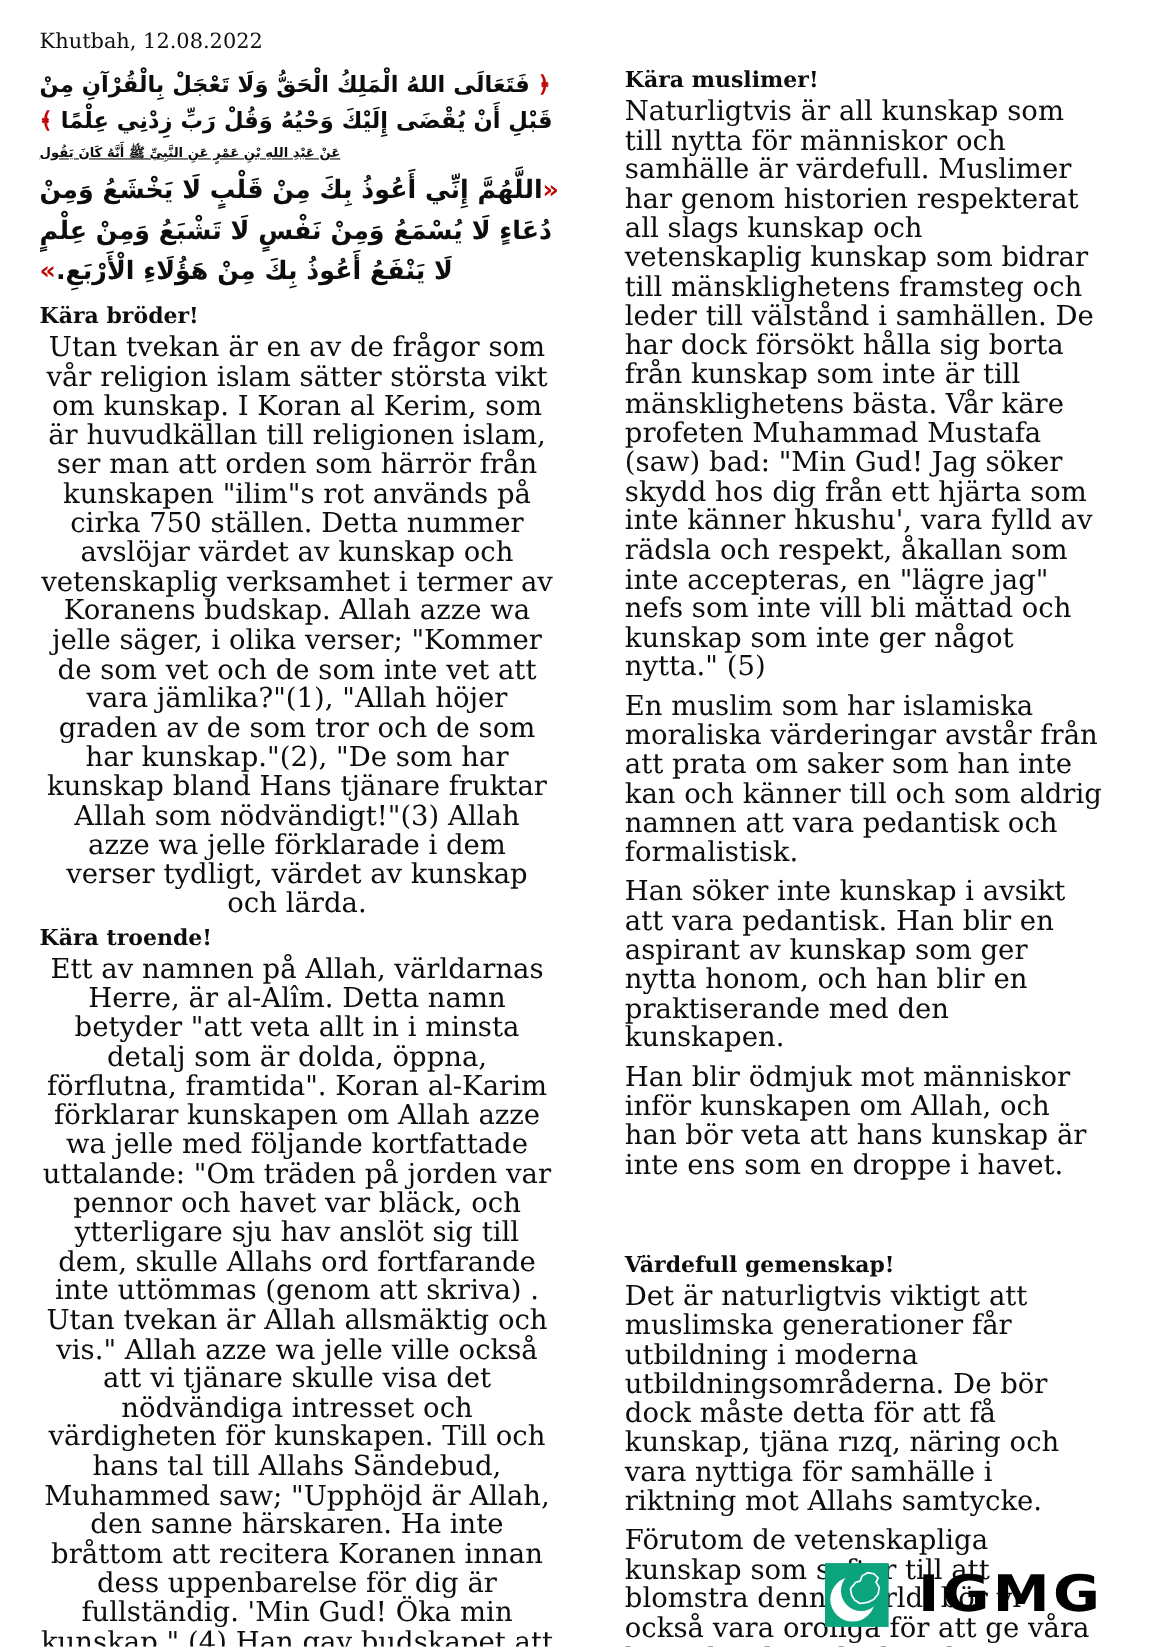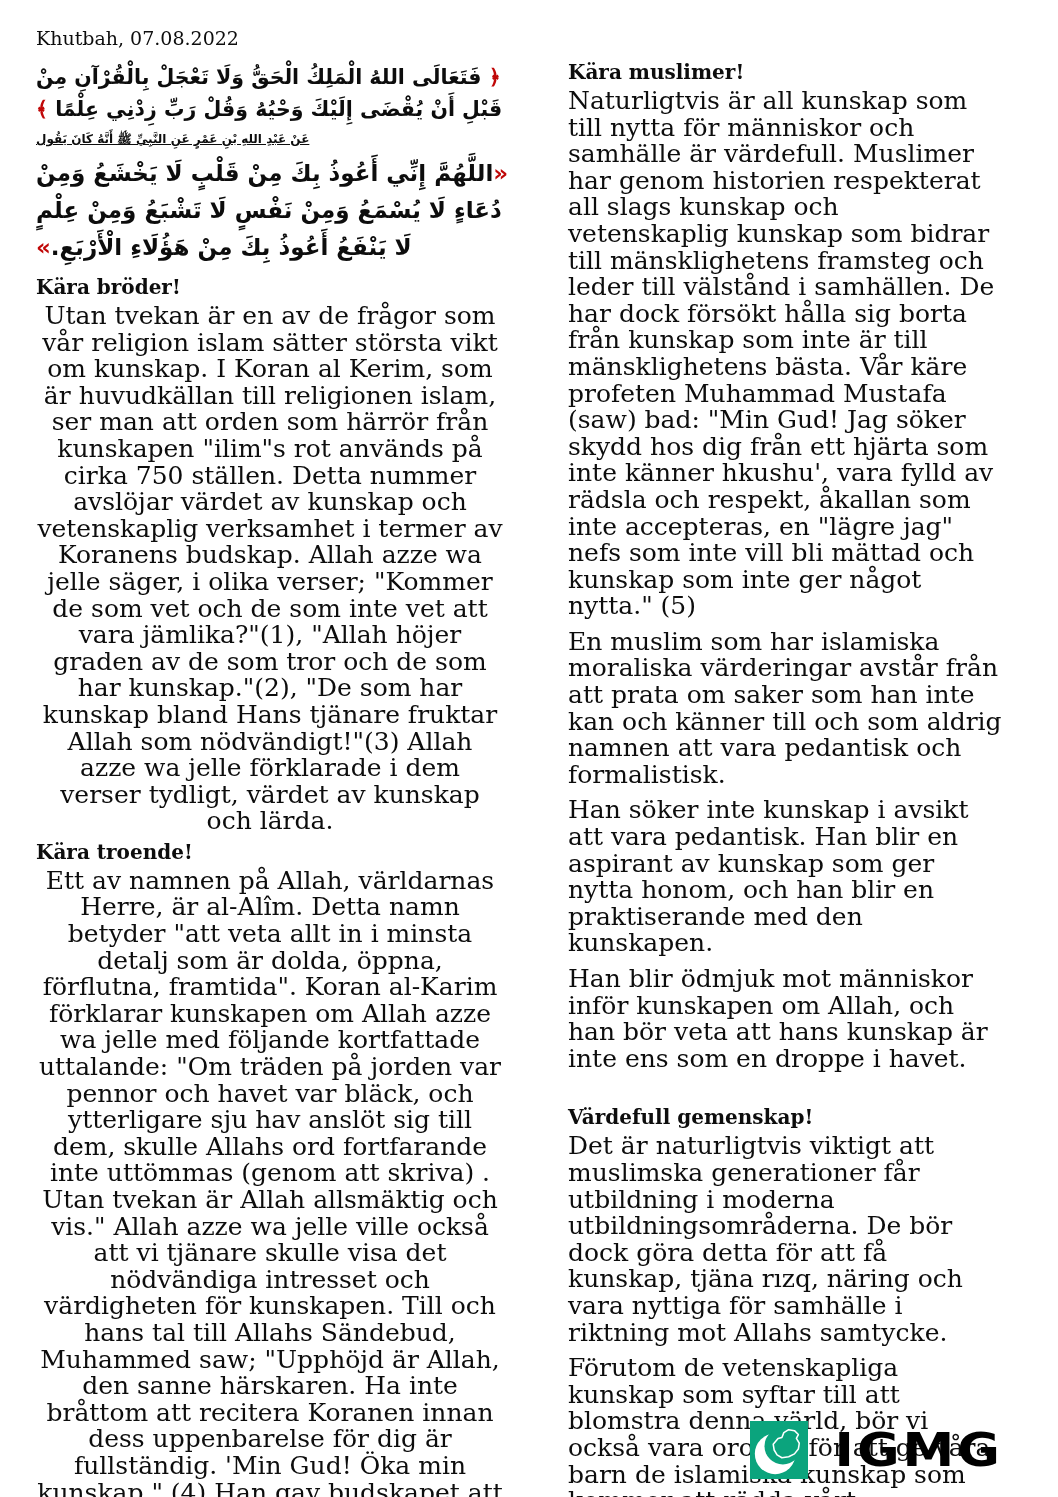--- a/index.html
+++ b/index.html
@@ -21,21 +21,21 @@
   }
   .columns{display:flex;gap:54px;align-items:flex-start;}
   .col-left{width:478px;flex:none;}
   .col-right{width:448px;flex:none;}
   h2.sec-heading{
     font-size:20px;
     line-height:26px;
     margin:0 0 3px 0;
     font-weight:bold;
   }
-  h2.heading-gap{margin-top:32px;}
+  h2.heading-gap{margin-top:64px;}
   p.body-par{
     font-size:25px;
     line-height:26.6px;
     margin:0 10px 9px 0;
     text-align:left;
   }
   .col-left p.body-par{margin-bottom:4px;text-align:center;}
   .col-left h2.mid-heading{margin-top:4px;}
   
   .arabic-block{
@@ -78,21 +78,21 @@
     color:#000000;
     transform:scaleY(0.88);
     transform-origin:center;
   }
 </style>
 </head>
 <body>
 
 <div class="page">
 
-  <p class="doc-date">Khutbah, 07.08.2022</p>
+  <p class="doc-date">Khutbah, 12.08.2022</p>
 
   <div class="columns">
 
     <div class="col-left">
 
       <div class="arabic-block" dir="rtl">
         <p class="arabic-verse"><span class="red">﴿</span> <span>فَتَعَالَى اللهُ الْمَلِكُ الْحَقُّ وَلَا تَعْجَلْ بِالْقُرْآنِ مِنْ قَبْلِ أَنْ يُقْضَى إِلَيْكَ وَحْيُهُ وَقُلْ رَبِّ زِدْنِي عِلْمًا</span> <span class="red">﴾</span></p>
         <p class="arabic-narrator">عَنْ عَبْدِ اللهِ بْنِ عَمْرٍ عَنِ النَّبِيِّ ﷺ أَنَّهُ كَانَ يَقُول</p>
         <p class="arabic-dua"><span class="red">«</span><span>اللَّهُمَّ إِنِّي أَعُوذُ بِكَ مِنْ قَلْبٍ لَا يَخْشَعُ وَمِنْ دُعَاءٍ لَا يُسْمَعُ وَمِنْ نَفْسٍ لَا تَشْبَعُ وَمِنْ عِلْمٍ لَا يَنْفَعُ أَعُوذُ بِكَ مِنْ هَؤُلَاءِ الْأَرْبَعِ.</span><span class="red">»</span></p>
       </div>
@@ -105,21 +105,21 @@
     </div>
 
     <div class="col-right">
       <h2 class="sec-heading">Kära muslimer!</h2>
       <p class="body-par">Naturligtvis är all kunskap som  till nytta för människor och samhälle är värdefull. Muslimer har genom historien respekterat all slags kunskap och vetenskaplig kunskap som bidrar till mänsklighetens framsteg och leder till välstånd i samhällen.  De har dock försökt hålla sig borta från kunskap som inte är till mänsklighetens bästa. Vår käre profeten Muhammad Mustafa (saw) bad:  "Min Gud!  Jag söker skydd hos dig från ett hjärta som inte känner hkushu', vara fylld av rädsla och respekt, åkallan som inte accepteras, en "lägre jag" nefs som inte vill bli mättad och kunskap som inte ger något nytta." (5)</p>
       <p class="body-par">En muslim som har islamiska moraliska värderingar avstår från att prata om saker som han inte kan och känner till och som aldrig namnen att vara pedantisk och formalistisk.</p>
       <p class="body-par">Han söker inte kunskap i avsikt att vara pedantisk.  Han blir en aspirant av kunskap som ger nytta honom, och han blir en praktiserande med den kunskapen.</p>
       <p class="body-par">Han blir ödmjuk mot människor inför kunskapen om Allah, och han bör veta att hans kunskap är inte ens som en droppe i havet.</p>
 
       <h2 class="sec-heading heading-gap">Värdefull gemenskap!</h2>
-      <p class="body-par">Det är naturligtvis viktigt att muslimska generationer får utbildning i moderna utbildningsområderna.  De bör dock göra detta för att få kunskap, tjäna rızq, näring och vara nyttiga för samhälle i riktning mot Allahs samtycke.</p>
+      <p class="body-par">Det är naturligtvis viktigt att muslimska generationer får utbildning i moderna utbildningsområderna.  De bör dock måste detta för att få kunskap, tjäna rızq, näring och vara nyttiga för samhälle i riktning mot Allahs samtycke.</p>
       <p class="body-par">Förutom de vetenskapliga kunskap som syftar till att blomstra denna värld, bör vi också vara oroliga för att ge våra barn de islamiska kunskap som kommer att rädda vårt efterkommande.</p>
       <p class="body-par">Må Allah göra oss till en av sina tjänare som lägger vikt vid kunskap och är praktisera enligt dess kunskap. Amin!</p>
     </div>
 
   </div>
 
   <div class="logo">
     <svg class="logo-square" viewBox="0 0 60 60" aria-hidden="true">
       <rect x="0" y="0" width="60" height="60" fill="#0ba47d"></rect>
       <circle cx="26" cy="34" r="21" fill="#ffffff"></circle>

